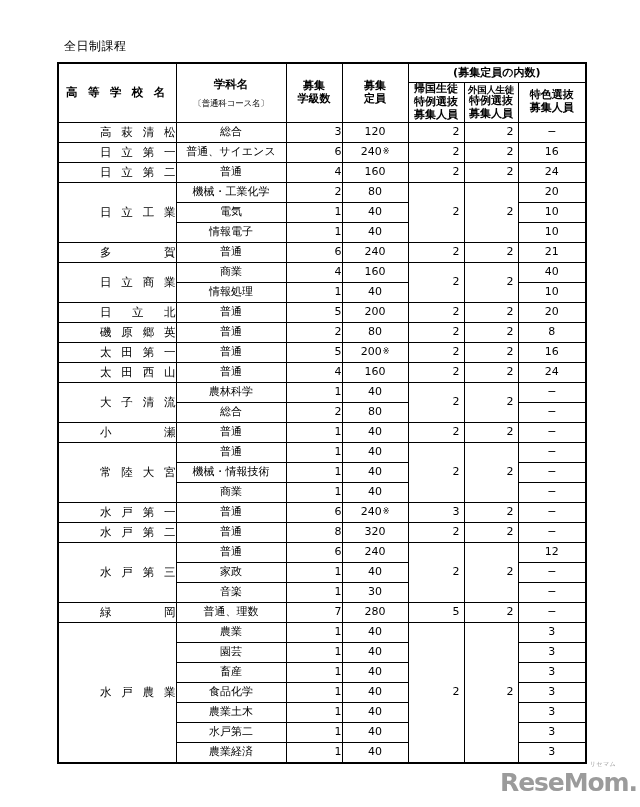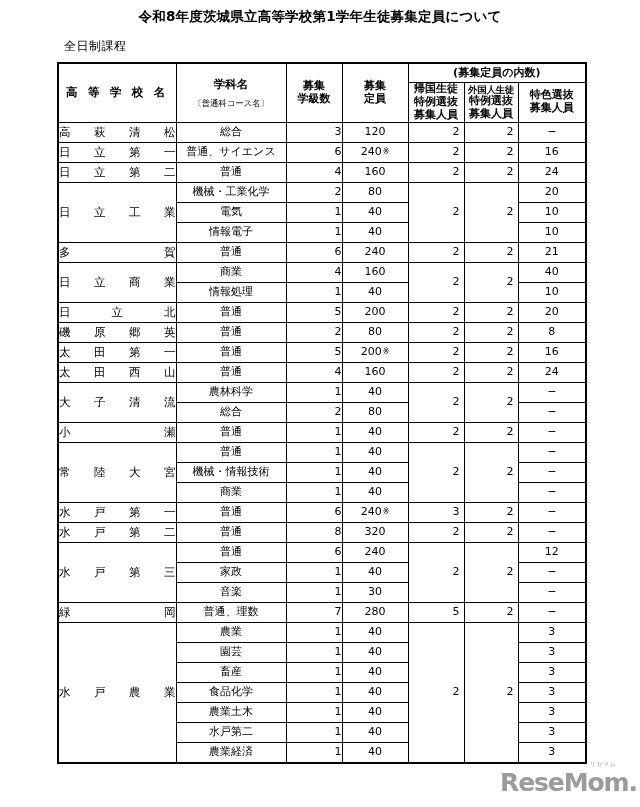--- a/index.html
+++ b/index.html
@@ -138,20 +138,21 @@
     text-align: justify;
     text-align-last: justify;
     padding: 1px 7px 1px 4px;
     height: 19px;
     white-space: nowrap;
   }
   td.school span.nm {
     display: block;
     text-align: justify;
     text-align-last: justify;
+    padding-left: 41px;
   }
   td.dept {
     font-size: 11px;
     text-align: center;
     padding: 1px 1px;
     height: 19px;
     white-space: nowrap;
   }
   td.num {
     font-size: 11px;
@@ -211,21 +212,20 @@
     color: #9b9b9b;
     letter-spacing: 0.4px;
     line-height: 1;
   }
 </style>
 </head>
 <body>
 
 <div class="page">
 
-  <div class="doc-title">令和8年度茨城県立高等学校第1学年生徒募集定員について</div>
 
   <div class="section-label">全日制課程</div>
 
   <div class="table-wrap">
     <table class="cap">
       <colgroup>
         <col class="c-school">
         <col class="c-dept">
         <col class="c-classes">
         <col class="c-quota">

